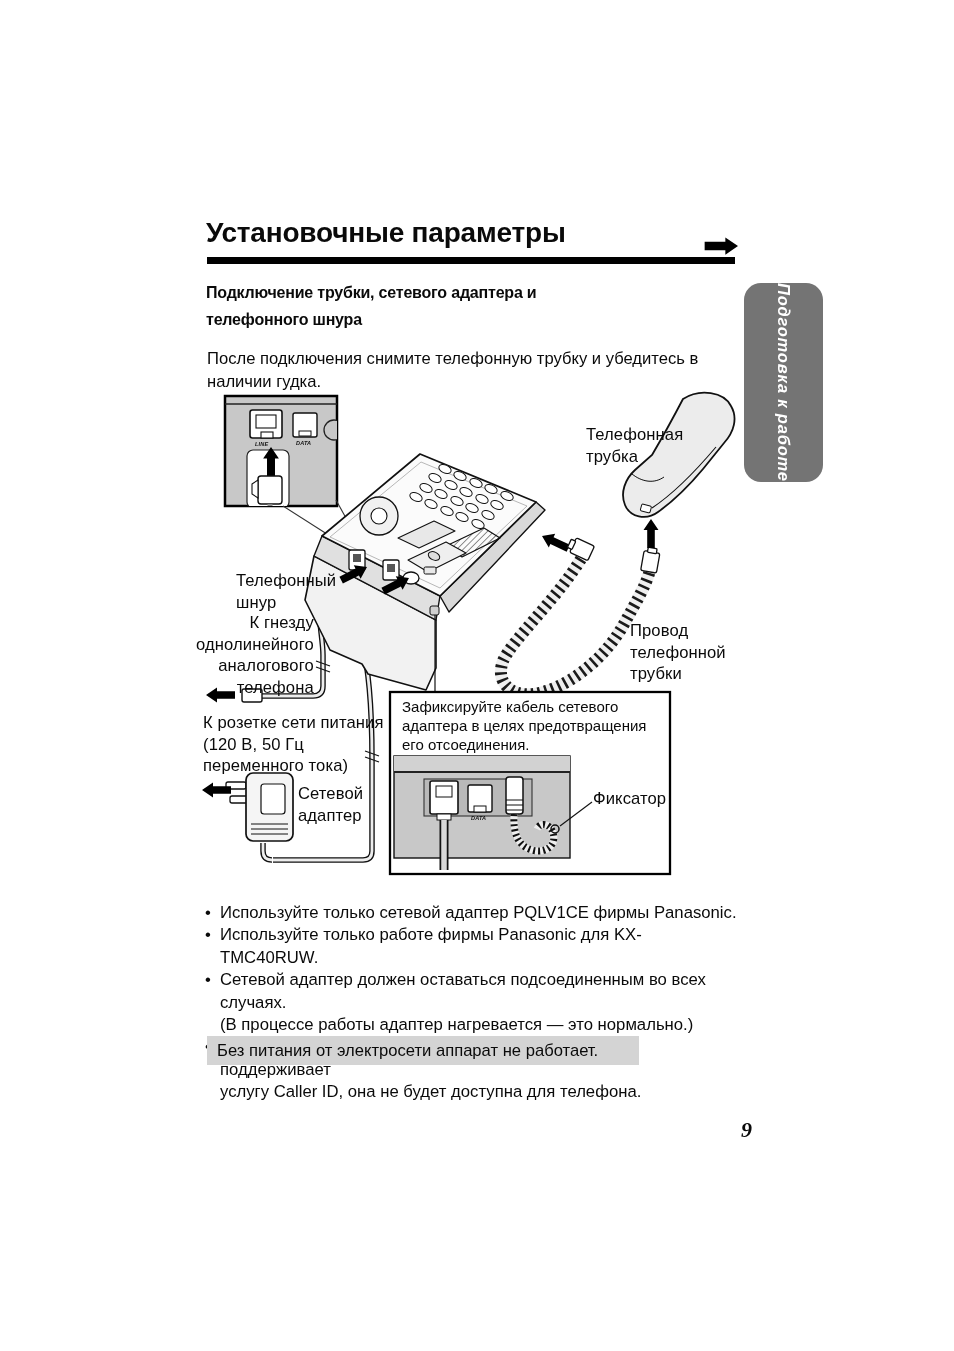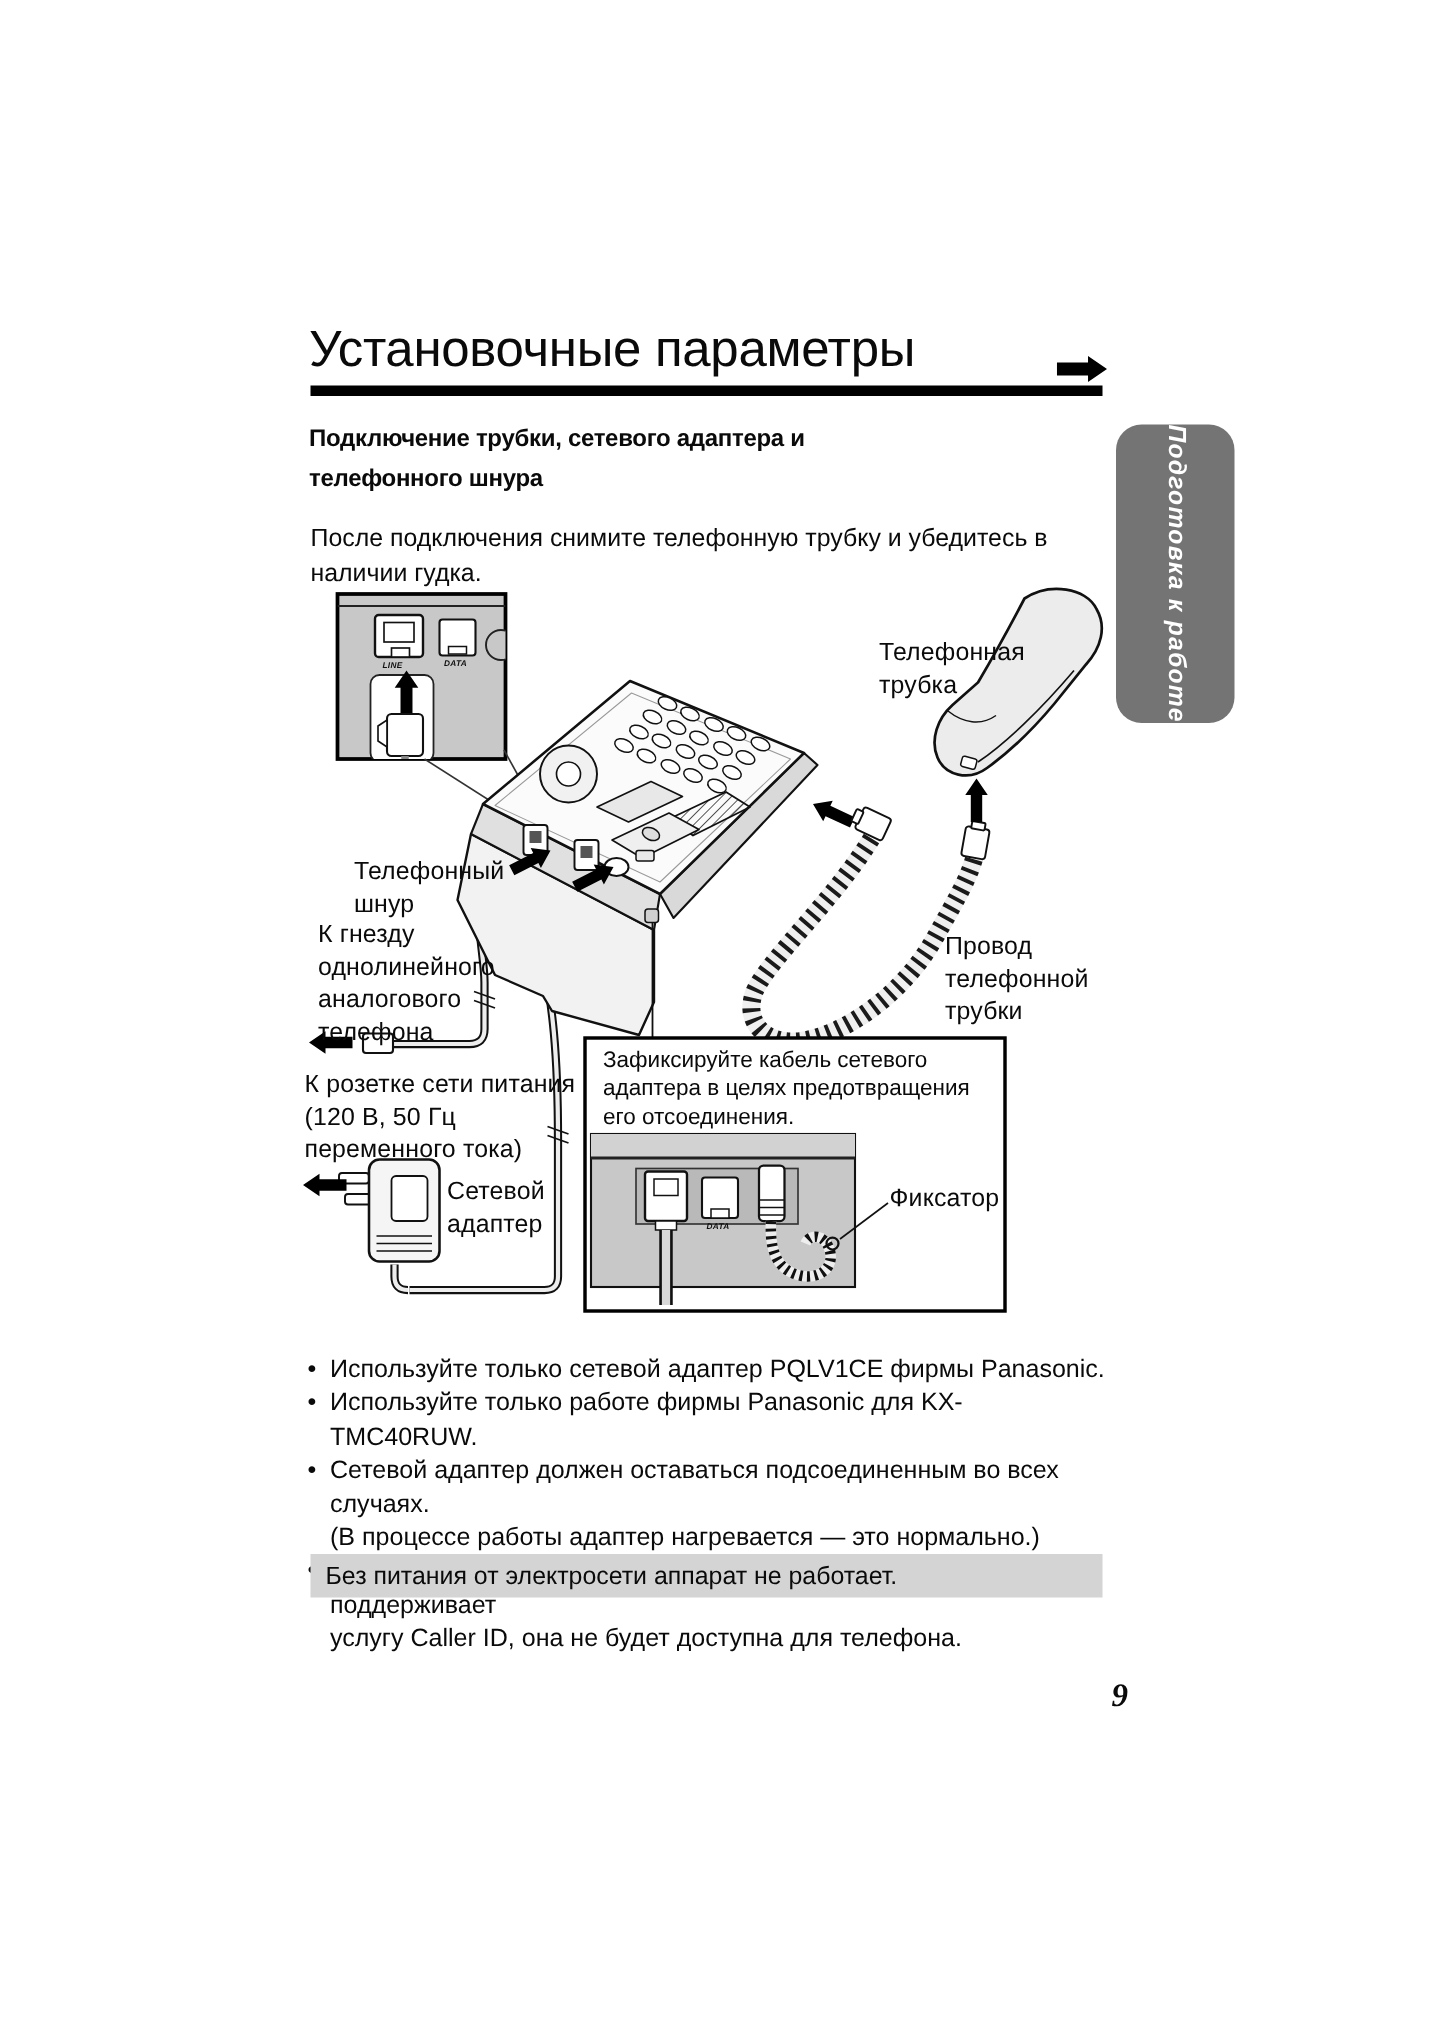--- a/index.html
+++ b/index.html
@@ -6,21 +6,21 @@
   html,body { background:#ffffff; }
   body {
     width:954px; height:1351px; position:relative; overflow:hidden;
     font-family:"Liberation Sans", sans-serif; color:#0a0a0a;
   }
   .abs { position:absolute; }
   svg.art { position:absolute; left:0; top:0; z-index:1; }
   .txt { position:absolute; z-index:2; }
   .pre { white-space:pre-line; }
   .doc-title {
-    left:206px; top:215px; font-size:34px; font-weight:400; letter-spacing:-0.2px; line-height:36px;
+    left:206px; top:215px; font-size:28px; font-weight:700; letter-spacing:-0.2px; line-height:36px;
   }
   .rule { left:207px; top:257px; width:528px; height:7px; background:#000; z-index:2; }
   .h2 {
     left:206px; top:280px; font-size:16px; font-weight:700; line-height:26.5px; letter-spacing:-0.2px;
   }
   .intro { left:207px; top:347px; font-size:16.6px; line-height:23px; }
   .side-tab {
     left:744px; top:283px; width:79px; height:199px; background:#747474; border-radius:17px;
     display:flex; align-items:center; justify-content:center; z-index:2;
   }
@@ -28,21 +28,21 @@
     writing-mode:vertical-rl; font-style:italic; font-weight:700; font-size:16.5px;
     color:#ffffff; letter-spacing:0.8px;
   }
   .lbl { font-size:16.6px; line-height:21.5px; letter-spacing:0.1px; }
   .callout-text { left:402px; top:698px; width:262px; font-size:15px; line-height:18.8px; }
   .jacklbl { font-size:5.5px; font-style:italic; font-weight:700; letter-spacing:0.2px; color:#111; }
   .bullets { left:205px; top:902px; width:535px; list-style:none; z-index:2; position:absolute; }
   .bullets li { display:flex; font-size:16.7px; line-height:22.4px; }
   .bullets .marker { width:15px; flex:0 0 15px; }
   .note-box {
-    left:207px; top:1036px; width:528px; height:29px; background:#d4d4d4;
+    left:207px; top:1036px; width:432px; height:29px; background:#d4d4d4;
     display:flex; align-items:center; padding-left:10px; font-size:16.6px; z-index:2;
   }
   .page-num {
     left:741px; top:1117px; font-family:"Liberation Serif", serif; font-style:italic;
     font-weight:700; font-size:22px; z-index:2;
   }
 </style>
 </head>
 <body>
 
@@ -237,21 +237,21 @@
 наличии гудка.</div>
 
 <div class="side-tab abs">
   <span>Подготовка к работе</span>
 </div>
 
 <div class="txt lbl pre" style="left:586px; top:424px;">Телефонная
 трубка</div>
 <div class="txt lbl pre" style="left:236px; top:570px;">Телефонный
 шнур</div>
-<div class="txt lbl pre" style="left:212px; top:612px;">К гнезду
+<div class="txt lbl pre" style="left:196px; top:612px;text-align:right;">К гнезду
 однолинейного
 аналогового
 телефона</div>
 <div class="txt lbl pre" style="left:630px; top:620px;">Провод
 телефонной
 трубки</div>
 <div class="txt lbl pre" style="left:203px; top:712px;">К розетке сети питания
 (120 В, 50 Гц
 переменного тока)</div>
 <div class="txt lbl pre" style="left:298px; top:783px;">Сетевой

